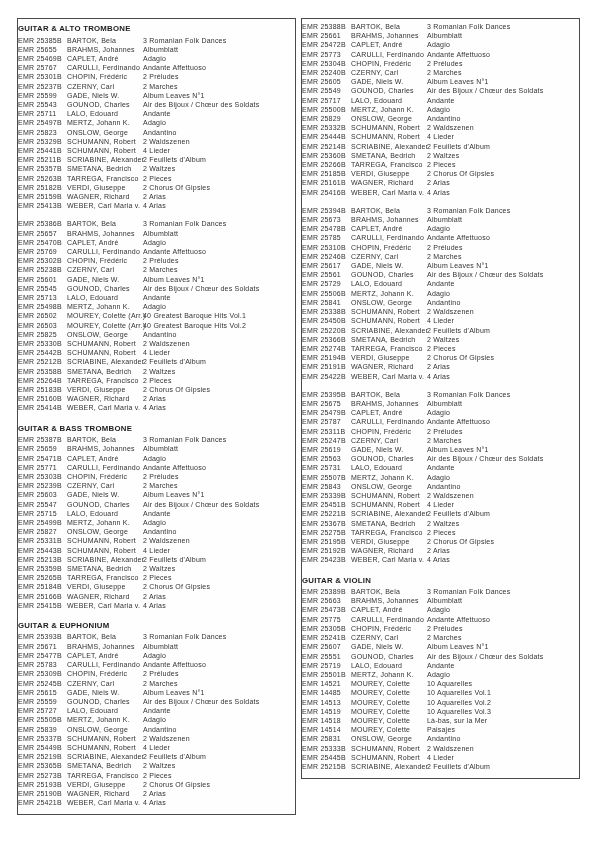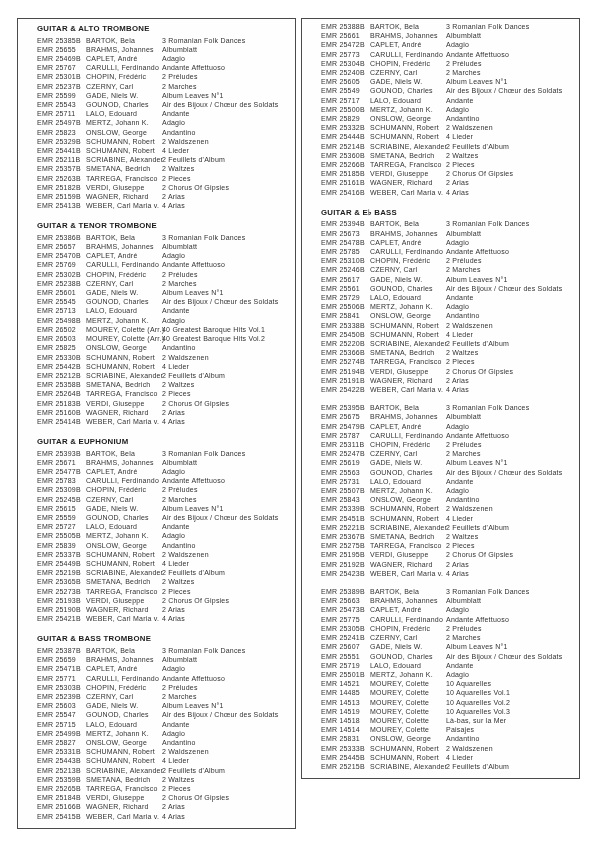--- a/index.html
+++ b/index.html
@@ -20,21 +20,21 @@
     display: flex;
     gap: 5px;
     align-items: flex-start;
   }
   .catalog-box {
     box-sizing: border-box;
     width: 279px;
     flex: 0 0 279px;
     border: 1.5px solid #4a4a4a;
     background: #fefefe;
-    padding: 3px 4px 7px 19px;
+    padding: 3px 4px 7px 0;
   }
   .catalog-section { margin-bottom: 9px; }
   .catalog-section:last-child { margin-bottom: 0; }
   .sec-title {
     font-size: 7.8px;
     font-weight: bold;
     color: #1c1c1c;
     letter-spacing: 0.25px;
     line-height: 9px;
     padding: 2px 0 0 0;
@@ -150,21 +150,20 @@
           <span class="cell-composer">WAGNER, Richard</span>
           <span class="cell-title">2 Arias</span>
         </div>
         <div class="row">
           <span class="cell-ref">EMR 25413B</span>
           <span class="cell-composer">WEBER, Carl Maria v.</span>
           <span class="cell-title">4 Arias</span>
         </div>
       </div>
       <div class="catalog-section">
-        <div class="sec-title">GUITAR &amp; TENOR TROMBONE</div>
         <div class="row">
           <span class="cell-ref">EMR 25386B</span>
           <span class="cell-composer">BARTOK, Bela</span>
           <span class="cell-title">3 Romanian Folk Dances</span>
         </div>
         <div class="row">
           <span class="cell-ref">EMR 25657</span>
           <span class="cell-composer">BRAHMS, Johannes</span>
           <span class="cell-title">Albumblatt</span>
         </div>
@@ -258,20 +257,118 @@
           <span class="cell-composer">WAGNER, Richard</span>
           <span class="cell-title">2 Arias</span>
         </div>
         <div class="row">
           <span class="cell-ref">EMR 25414B</span>
           <span class="cell-composer">WEBER, Carl Maria v.</span>
           <span class="cell-title">4 Arias</span>
         </div>
       </div>
       <div class="catalog-section">
+        <div class="sec-title">GUITAR &amp; BASS TROMBONE</div>
+        <div class="row">
+          <span class="cell-ref">EMR 25387B</span>
+          <span class="cell-composer">BARTOK, Bela</span>
+          <span class="cell-title">3 Romanian Folk Dances</span>
+        </div>
+        <div class="row">
+          <span class="cell-ref">EMR 25659</span>
+          <span class="cell-composer">BRAHMS, Johannes</span>
+          <span class="cell-title">Albumblatt</span>
+        </div>
+        <div class="row">
+          <span class="cell-ref">EMR 25471B</span>
+          <span class="cell-composer">CAPLET, André</span>
+          <span class="cell-title">Adagio</span>
+        </div>
+        <div class="row">
+          <span class="cell-ref">EMR 25771</span>
+          <span class="cell-composer">CARULLI, Ferdinando</span>
+          <span class="cell-title">Andante Affettuoso</span>
+        </div>
+        <div class="row">
+          <span class="cell-ref">EMR 25303B</span>
+          <span class="cell-composer">CHOPIN, Frédéric</span>
+          <span class="cell-title">2 Préludes</span>
+        </div>
+        <div class="row">
+          <span class="cell-ref">EMR 25239B</span>
+          <span class="cell-composer">CZERNY, Carl</span>
+          <span class="cell-title">2 Marches</span>
+        </div>
+        <div class="row">
+          <span class="cell-ref">EMR 25603</span>
+          <span class="cell-composer">GADE, Niels W.</span>
+          <span class="cell-title">Album Leaves N°1</span>
+        </div>
+        <div class="row">
+          <span class="cell-ref">EMR 25547</span>
+          <span class="cell-composer">GOUNOD, Charles</span>
+          <span class="cell-title">Air des Bijoux / Chœur des Soldats</span>
+        </div>
+        <div class="row">
+          <span class="cell-ref">EMR 25715</span>
+          <span class="cell-composer">LALO, Edouard</span>
+          <span class="cell-title">Andante</span>
+        </div>
+        <div class="row">
+          <span class="cell-ref">EMR 25499B</span>
+          <span class="cell-composer">MERTZ, Johann K.</span>
+          <span class="cell-title">Adagio</span>
+        </div>
+        <div class="row">
+          <span class="cell-ref">EMR 25827</span>
+          <span class="cell-composer">ONSLOW, George</span>
+          <span class="cell-title">Andantino</span>
+        </div>
+        <div class="row">
+          <span class="cell-ref">EMR 25331B</span>
+          <span class="cell-composer">SCHUMANN, Robert</span>
+          <span class="cell-title">2 Waldszenen</span>
+        </div>
+        <div class="row">
+          <span class="cell-ref">EMR 25443B</span>
+          <span class="cell-composer">SCHUMANN, Robert</span>
+          <span class="cell-title">4 Lieder</span>
+        </div>
+        <div class="row">
+          <span class="cell-ref">EMR 25213B</span>
+          <span class="cell-composer">SCRIABINE, Alexander</span>
+          <span class="cell-title">2 Feuillets d'Album</span>
+        </div>
+        <div class="row">
+          <span class="cell-ref">EMR 25359B</span>
+          <span class="cell-composer">SMETANA, Bedrich</span>
+          <span class="cell-title">2 Waltzes</span>
+        </div>
+        <div class="row">
+          <span class="cell-ref">EMR 25265B</span>
+          <span class="cell-composer">TARREGA, Francisco</span>
+          <span class="cell-title">2 Pieces</span>
+        </div>
+        <div class="row">
+          <span class="cell-ref">EMR 25184B</span>
+          <span class="cell-composer">VERDI, Giuseppe</span>
+          <span class="cell-title">2 Chorus Of Gipsies</span>
+        </div>
+        <div class="row">
+          <span class="cell-ref">EMR 25166B</span>
+          <span class="cell-composer">WAGNER, Richard</span>
+          <span class="cell-title">2 Arias</span>
+        </div>
+        <div class="row">
+          <span class="cell-ref">EMR 25415B</span>
+          <span class="cell-composer">WEBER, Carl Maria v.</span>
+          <span class="cell-title">4 Arias</span>
+        </div>
+      </div>
+      <div class="catalog-section">
         <div class="sec-title">GUITAR &amp; EUPHONIUM</div>
         <div class="row">
           <span class="cell-ref">EMR 25393B</span>
           <span class="cell-composer">BARTOK, Bela</span>
           <span class="cell-title">3 Romanian Folk Dances</span>
         </div>
         <div class="row">
           <span class="cell-ref">EMR 25671</span>
           <span class="cell-composer">BRAHMS, Johannes</span>
           <span class="cell-title">Albumblatt</span>
@@ -351,118 +448,20 @@
           <span class="cell-composer">VERDI, Giuseppe</span>
           <span class="cell-title">2 Chorus Of Gipsies</span>
         </div>
         <div class="row">
           <span class="cell-ref">EMR 25190B</span>
           <span class="cell-composer">WAGNER, Richard</span>
           <span class="cell-title">2 Arias</span>
         </div>
         <div class="row">
           <span class="cell-ref">EMR 25421B</span>
-          <span class="cell-composer">WEBER, Carl Maria v.</span>
-          <span class="cell-title">4 Arias</span>
-        </div>
-      </div>
-      <div class="catalog-section">
-        <div class="sec-title">GUITAR &amp; BASS TROMBONE</div>
-        <div class="row">
-          <span class="cell-ref">EMR 25387B</span>
-          <span class="cell-composer">BARTOK, Bela</span>
-          <span class="cell-title">3 Romanian Folk Dances</span>
-        </div>
-        <div class="row">
-          <span class="cell-ref">EMR 25659</span>
-          <span class="cell-composer">BRAHMS, Johannes</span>
-          <span class="cell-title">Albumblatt</span>
-        </div>
-        <div class="row">
-          <span class="cell-ref">EMR 25471B</span>
-          <span class="cell-composer">CAPLET, André</span>
-          <span class="cell-title">Adagio</span>
-        </div>
-        <div class="row">
-          <span class="cell-ref">EMR 25771</span>
-          <span class="cell-composer">CARULLI, Ferdinando</span>
-          <span class="cell-title">Andante Affettuoso</span>
-        </div>
-        <div class="row">
-          <span class="cell-ref">EMR 25303B</span>
-          <span class="cell-composer">CHOPIN, Frédéric</span>
-          <span class="cell-title">2 Préludes</span>
-        </div>
-        <div class="row">
-          <span class="cell-ref">EMR 25239B</span>
-          <span class="cell-composer">CZERNY, Carl</span>
-          <span class="cell-title">2 Marches</span>
-        </div>
-        <div class="row">
-          <span class="cell-ref">EMR 25603</span>
-          <span class="cell-composer">GADE, Niels W.</span>
-          <span class="cell-title">Album Leaves N°1</span>
-        </div>
-        <div class="row">
-          <span class="cell-ref">EMR 25547</span>
-          <span class="cell-composer">GOUNOD, Charles</span>
-          <span class="cell-title">Air des Bijoux / Chœur des Soldats</span>
-        </div>
-        <div class="row">
-          <span class="cell-ref">EMR 25715</span>
-          <span class="cell-composer">LALO, Edouard</span>
-          <span class="cell-title">Andante</span>
-        </div>
-        <div class="row">
-          <span class="cell-ref">EMR 25499B</span>
-          <span class="cell-composer">MERTZ, Johann K.</span>
-          <span class="cell-title">Adagio</span>
-        </div>
-        <div class="row">
-          <span class="cell-ref">EMR 25827</span>
-          <span class="cell-composer">ONSLOW, George</span>
-          <span class="cell-title">Andantino</span>
-        </div>
-        <div class="row">
-          <span class="cell-ref">EMR 25331B</span>
-          <span class="cell-composer">SCHUMANN, Robert</span>
-          <span class="cell-title">2 Waldszenen</span>
-        </div>
-        <div class="row">
-          <span class="cell-ref">EMR 25443B</span>
-          <span class="cell-composer">SCHUMANN, Robert</span>
-          <span class="cell-title">4 Lieder</span>
-        </div>
-        <div class="row">
-          <span class="cell-ref">EMR 25213B</span>
-          <span class="cell-composer">SCRIABINE, Alexander</span>
-          <span class="cell-title">2 Feuillets d'Album</span>
-        </div>
-        <div class="row">
-          <span class="cell-ref">EMR 25359B</span>
-          <span class="cell-composer">SMETANA, Bedrich</span>
-          <span class="cell-title">2 Waltzes</span>
-        </div>
-        <div class="row">
-          <span class="cell-ref">EMR 25265B</span>
-          <span class="cell-composer">TARREGA, Francisco</span>
-          <span class="cell-title">2 Pieces</span>
-        </div>
-        <div class="row">
-          <span class="cell-ref">EMR 25184B</span>
-          <span class="cell-composer">VERDI, Giuseppe</span>
-          <span class="cell-title">2 Chorus Of Gipsies</span>
-        </div>
-        <div class="row">
-          <span class="cell-ref">EMR 25166B</span>
-          <span class="cell-composer">WAGNER, Richard</span>
-          <span class="cell-title">2 Arias</span>
-        </div>
-        <div class="row">
-          <span class="cell-ref">EMR 25415B</span>
           <span class="cell-composer">WEBER, Carl Maria v.</span>
           <span class="cell-title">4 Arias</span>
         </div>
       </div>
     </div>
   <div class="catalog-box">
       <div class="catalog-section">
         <div class="row">
           <span class="cell-ref">EMR 25388B</span>
           <span class="cell-composer">BARTOK, Bela</span>
@@ -553,21 +552,20 @@
           <span class="cell-composer">WAGNER, Richard</span>
           <span class="cell-title">2 Arias</span>
         </div>
         <div class="row">
           <span class="cell-ref">EMR 25416B</span>
           <span class="cell-composer">WEBER, Carl Maria v.</span>
           <span class="cell-title">4 Arias</span>
         </div>
       </div>
       <div class="catalog-section">
-        <div class="sec-title">GUITAR &amp; E♭ BASS</div>
         <div class="row">
           <span class="cell-ref">EMR 25394B</span>
           <span class="cell-composer">BARTOK, Bela</span>
           <span class="cell-title">3 Romanian Folk Dances</span>
         </div>
         <div class="row">
           <span class="cell-ref">EMR 25673</span>
           <span class="cell-composer">BRAHMS, Johannes</span>
           <span class="cell-title">Albumblatt</span>
         </div>
@@ -748,20 +746,21 @@
           <span class="cell-composer">WAGNER, Richard</span>
           <span class="cell-title">2 Arias</span>
         </div>
         <div class="row">
           <span class="cell-ref">EMR 25423B</span>
           <span class="cell-composer">WEBER, Carl Maria v.</span>
           <span class="cell-title">4 Arias</span>
         </div>
       </div>
       <div class="catalog-section">
+        <div class="sec-title">GUITAR &amp; VIOLIN</div>
         <div class="row">
           <span class="cell-ref">EMR 25389B</span>
           <span class="cell-composer">BARTOK, Bela</span>
           <span class="cell-title">3 Romanian Folk Dances</span>
         </div>
         <div class="row">
           <span class="cell-ref">EMR 25663</span>
           <span class="cell-composer">BRAHMS, Johannes</span>
           <span class="cell-title">Albumblatt</span>
         </div>

